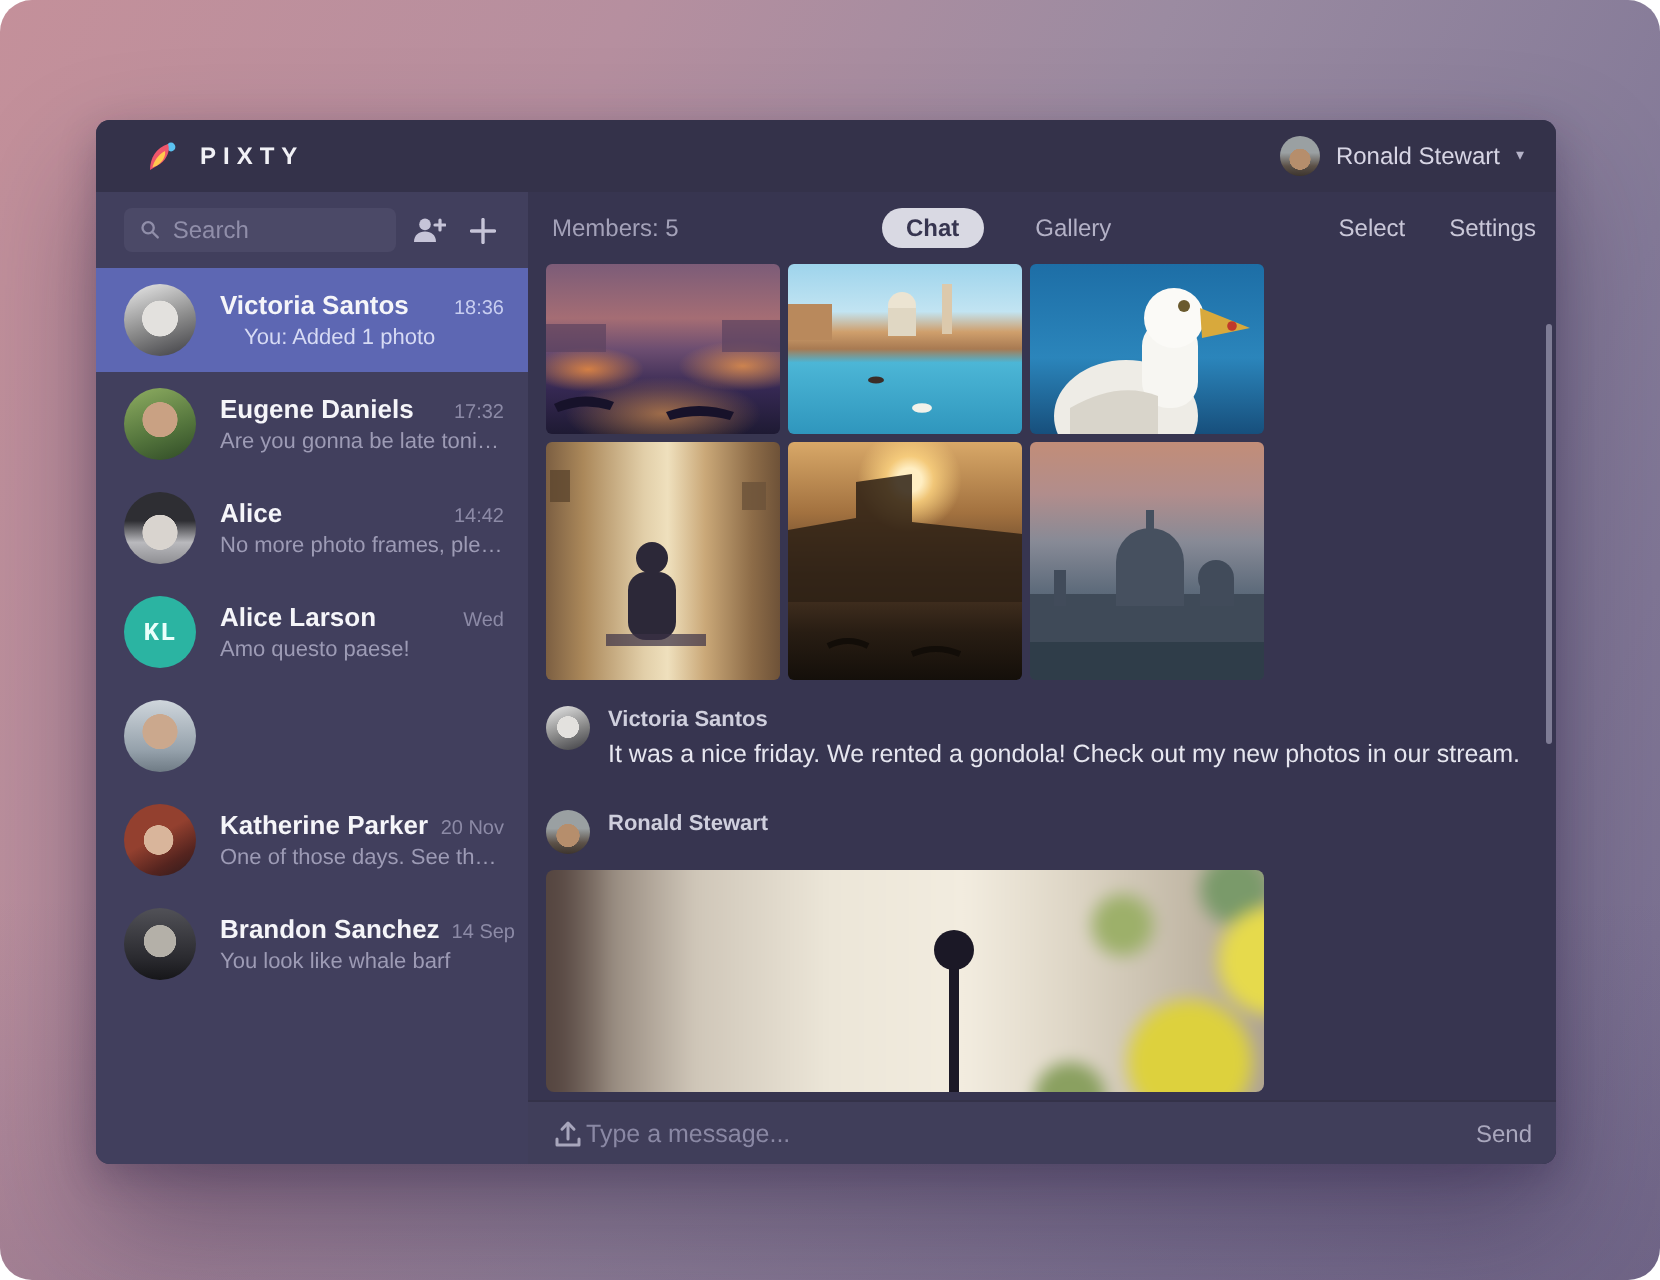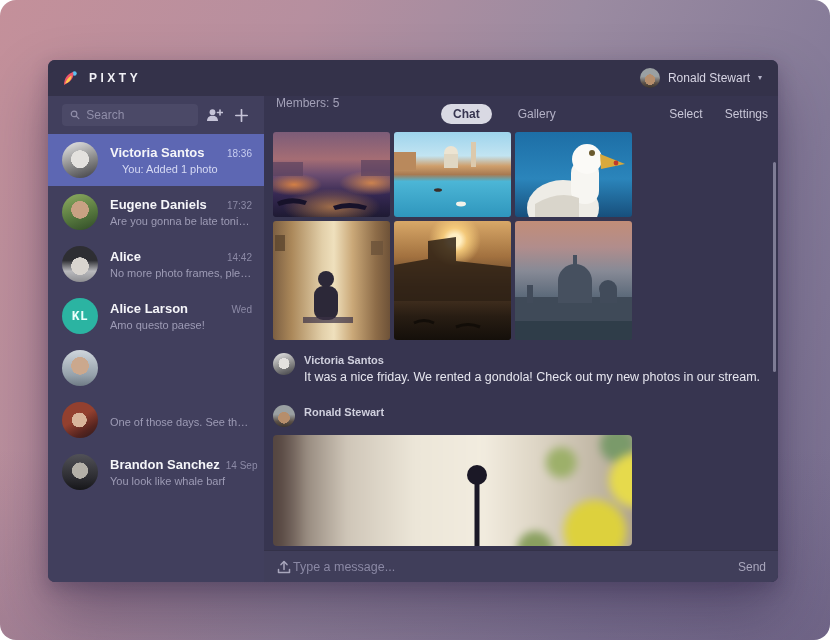--- a/index.html
+++ b/index.html
@@ -6,21 +6,21 @@
   html,body { width:830px; height:640px; background:#ffffff; font-family:"Liberation Sans", sans-serif; }
   .stage{ position:relative; width:830px; height:640px; border-radius:16px; overflow:hidden;
     background:
       linear-gradient(180deg, rgba(255,255,255,0) 70%, rgba(70,55,95,.18) 100%),
       linear-gradient(115deg, #c4909a 0%, #b68f9f 28%, #9b8ba1 52%, #847a98 78%, #786e8f 100%);
   }
   
   .window{ position:absolute; left:48px; top:60px; width:730px; height:522px; border-radius:7px; overflow:hidden;
            box-shadow:0 30px 60px rgba(35,25,60,.40), 0 6px 18px rgba(35,25,60,.25); background:#373550; }
   
-  .topbar{ height:36px; background:#34324a; display:flex; align-items:center; justify-content:space-between; padding:0 16px 0 14px; }
+  .topbar{ height:36px; background:#34324a; display:flex; align-items:center; justify-content:space-between; padding:0 16px 0 25px; }
   .logo-area{ display:flex; align-items:center; gap:10px; }
   .app-title{ color:#f1f1f6; font-size:12px; font-weight:700; letter-spacing:3.5px; }
   .user-menu{ display:flex; align-items:center; gap:8px; cursor:pointer; }
   .user-name{ color:#d7d5e4; font-size:12px; }
   .caret{ color:#b5b3c8; font-size:8px; line-height:1; }
   
   .main{ display:flex; height:486px; }
   .sidebar{ width:216px; background:#413f5d; flex:none; display:flex; flex-direction:column; }
   .content{ flex:1; background:#373550; position:relative; }
   
@@ -44,21 +44,21 @@
   .av-victoria{ background:radial-gradient(circle at 50% 48%, #e3e1de 0 34%, rgba(0,0,0,0) 35%), linear-gradient(160deg,#d9d9d9 10%,#8a8a8a 55%,#3d3d42 100%); }
   .av-eugene{ background:radial-gradient(circle at 50% 44%, #c9a183 0 32%, rgba(0,0,0,0) 33%), linear-gradient(160deg,#8fae62 0%,#53743c 60%,#2f4a26 100%); }
   .av-alice{ background:radial-gradient(circle at 50% 56%, #d9d4cf 0 32%, rgba(0,0,0,0) 33%), linear-gradient(180deg,#2e2e33 0 40%, #b9b9bd 70%, #8e8e92 100%); }
   .av-kathy{ background:#2bb4a2; }
   .av-kathy .initials{ color:#eafffb; font-size:13px; font-weight:700; letter-spacing:.5px; }
   .av-anthony{ background:radial-gradient(circle at 50% 44%, #cba88d 0 32%, rgba(0,0,0,0) 33%), linear-gradient(180deg,#cfd6dc 0%,#95a1ab 70%,#6f7b85 100%); }
   .av-katherine{ background:radial-gradient(circle at 48% 50%, #d9b59b 0 28%, rgba(0,0,0,0) 29%), linear-gradient(150deg,#93402f 0 45%, #55241f 75%, #2c1a1c 100%); }
   .av-brandon{ background:radial-gradient(circle at 50% 46%, #b4b0a8 0 30%, rgba(0,0,0,0) 31%), linear-gradient(180deg,#515157 0%,#2a2a2f 70%,#161619 100%); }
   .av-ronald{ background:radial-gradient(circle at 50% 58%, #b68e6c 0 34%, rgba(0,0,0,0) 35%), linear-gradient(180deg,#9aa0a2 0 42%, #5c5148 75%, #3d352e 100%); }
   
-  .toolbar{ height:36px; display:flex; padding:0 10px 0 12px; }
+  .toolbar{ height:36px; display:flex; align-items:center; padding:0 10px 0 12px; }
   .members{ color:#a3a1b8; font-size:12px; }
   .tabs{ margin-left:auto; display:flex; align-items:center; gap:14px; }
   .tab{ font-size:12px; color:#b3b1c6; cursor:pointer; padding:3px 12px; border-radius:11px; }
   .tab.active{ background:#d9d9e3; color:#373550; font-weight:700; }
   .actions{ margin-left:auto; display:flex; align-items:center; gap:22px; }
   .action{ font-size:12px; color:#c9c7d8; cursor:pointer; }
   
   .grid{ margin-left:9px; display:grid; grid-template-columns:repeat(3,117px); grid-template-rows:85px 119px; gap:4px; }
   .tile{ border-radius:3px; overflow:hidden; position:relative; cursor:pointer; }
   .tile svg{ position:absolute; inset:0; width:100%; height:100%; }
@@ -202,20 +202,24 @@
             </div>
           </div>
 
           <div class="contact">
             <span class="av av-anthony"></span>
           </div>
 
           <div class="contact">
             <span class="av av-katherine"></span>
             <div class="c-texts">
+              <div class="c-top">
+                <span class="c-name">Katherine Parker</span>
+                <span class="c-time">20 Nov</span>
+              </div>
               <div class="c-preview">One of those days. See the image.</div>
             </div>
           </div>
 
           <div class="contact">
             <span class="av av-brandon"></span>
             <div class="c-texts">
               <div class="c-top">
                 <span class="c-name">Brandon Sanchez</span>
                 <span class="c-time">14 Sep</span>

